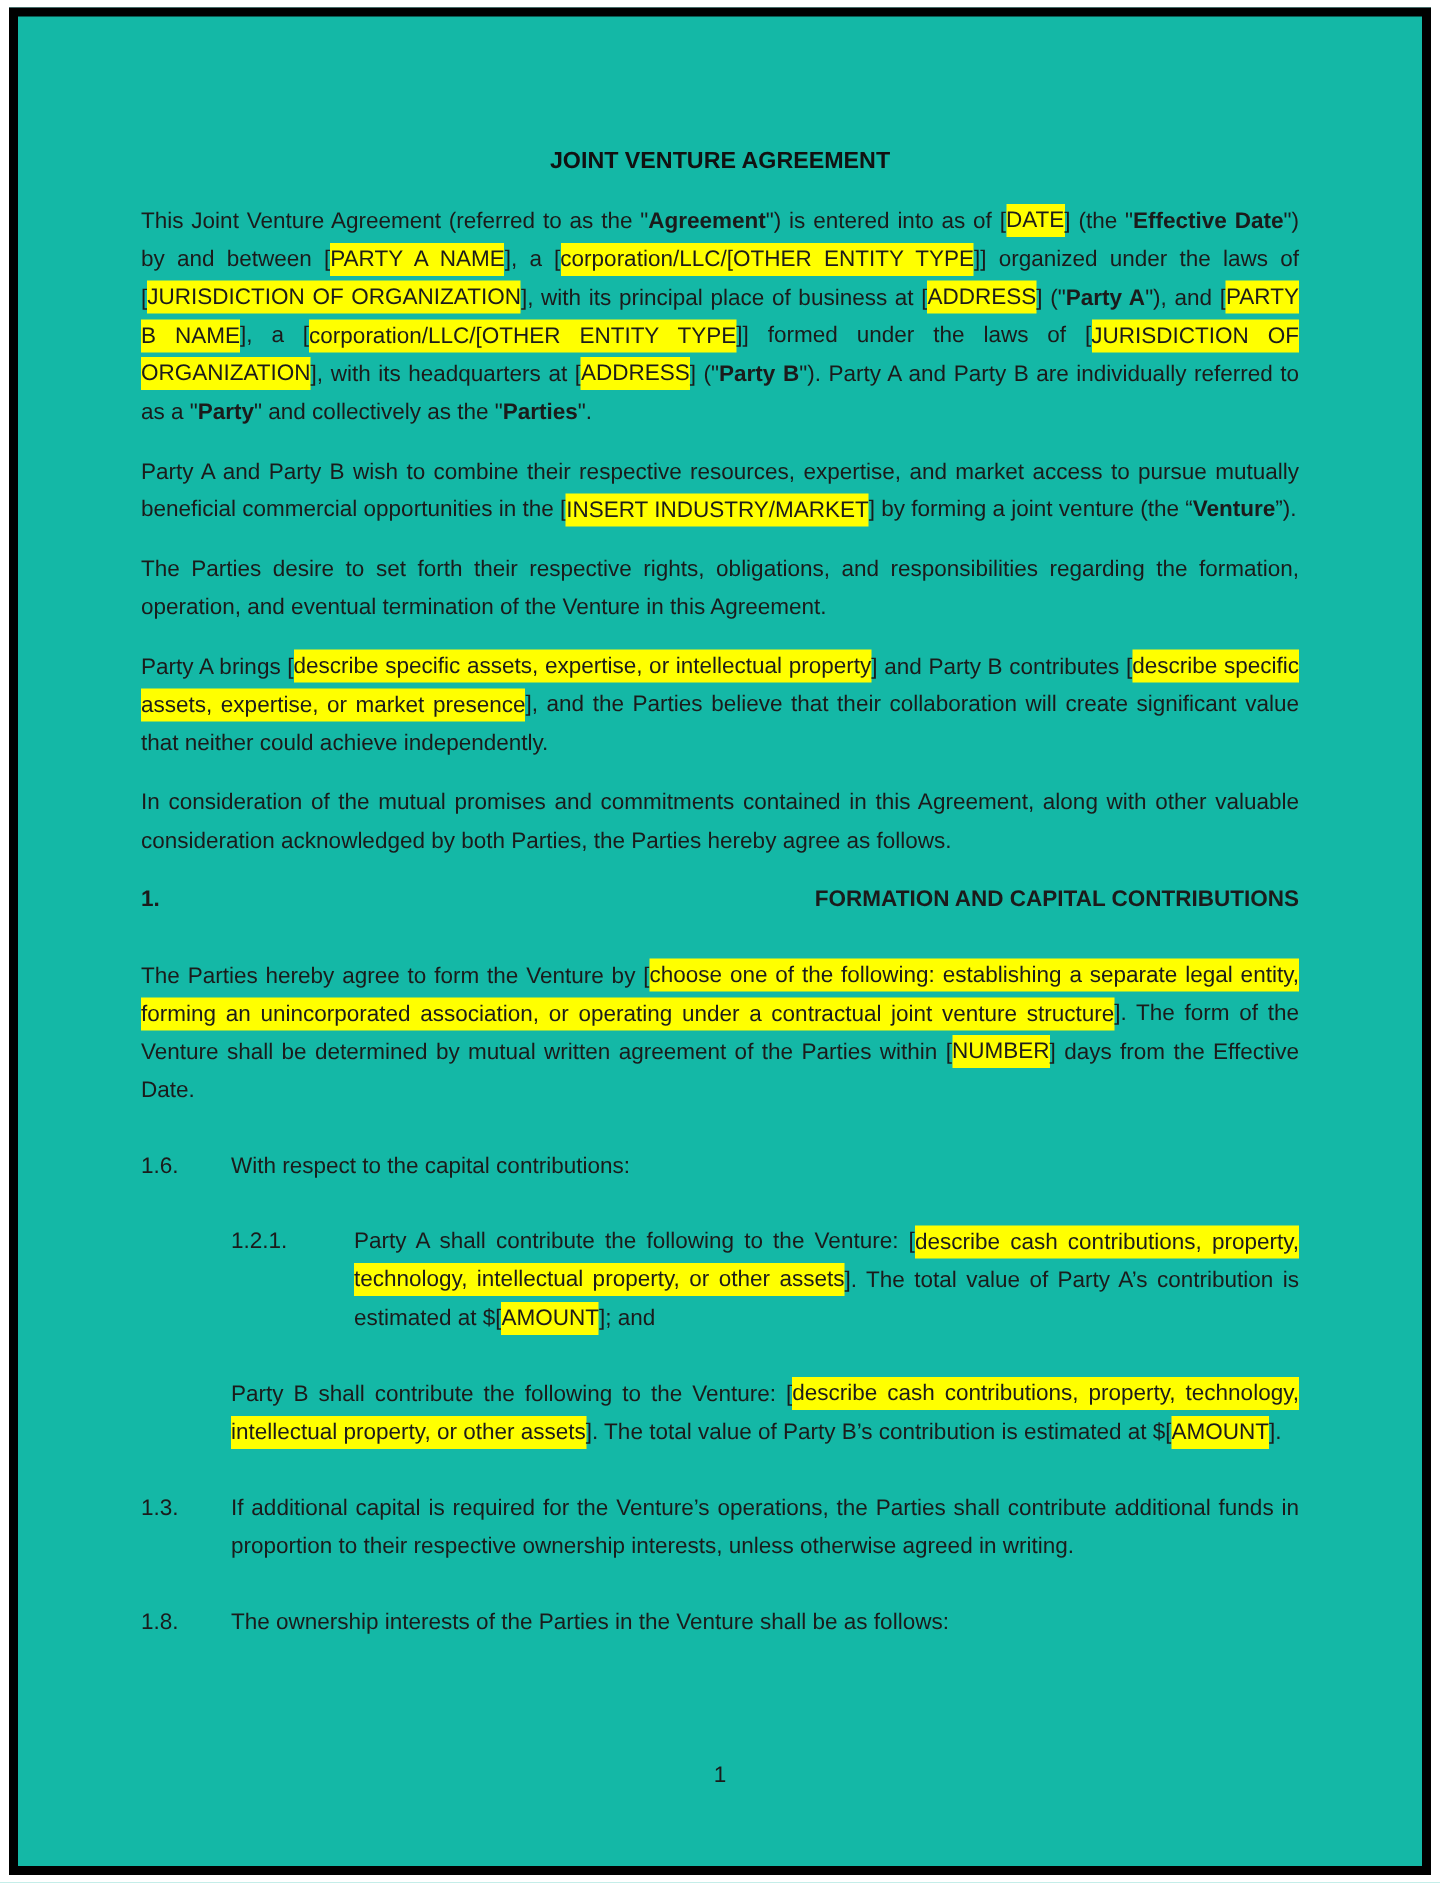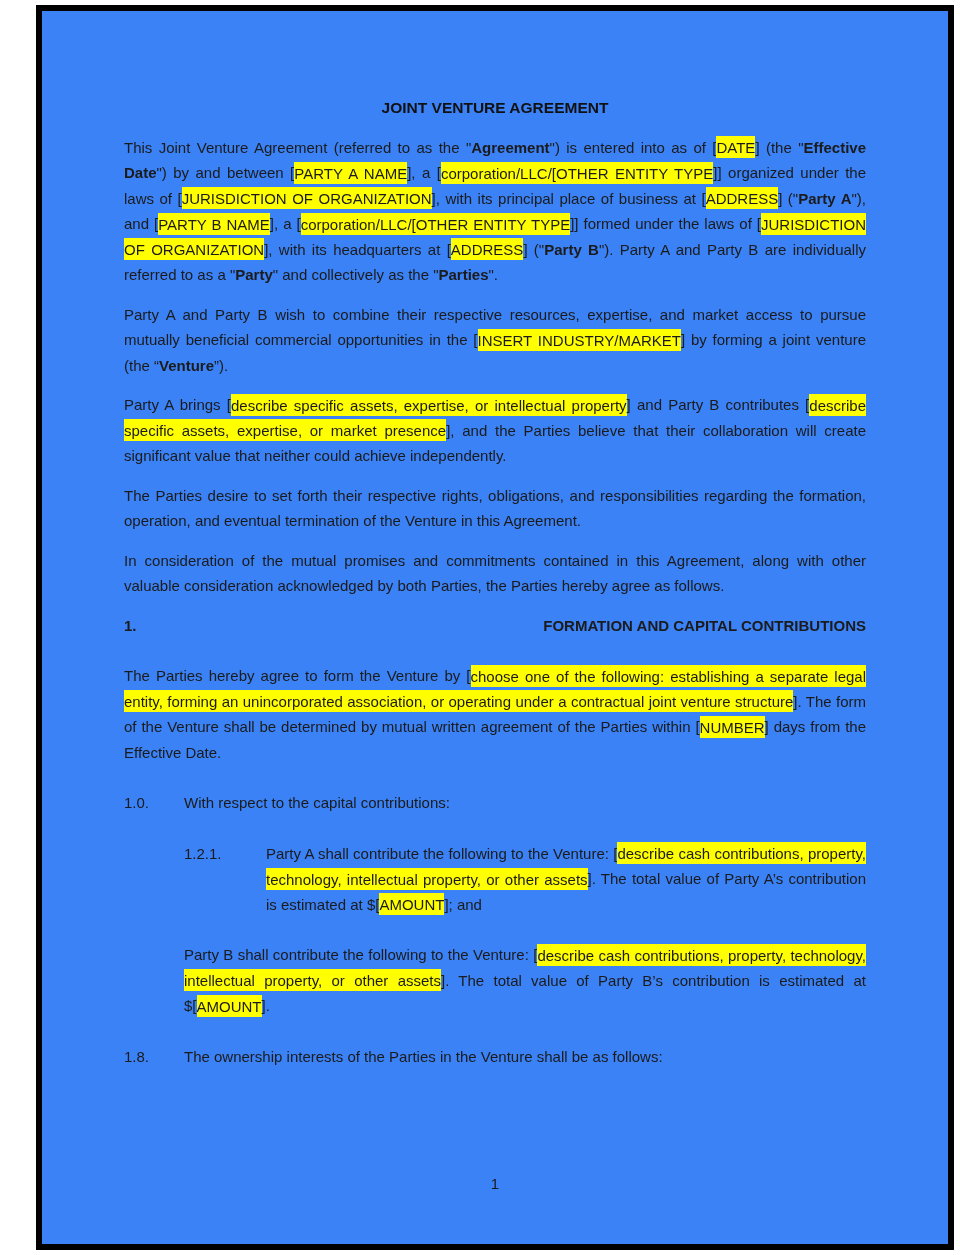--- a/index.html
+++ b/index.html
@@ -7,22 +7,21 @@
     margin: 0; padding: 0;
     width: 960px; height: 1255px;
     background: #ffffff;
     font-family: "Liberation Sans", sans-serif;
     overflow: hidden;
   }
   .page-frame {
     position: absolute;
     left: 6px; top: 5px; right: 6px; bottom: 5px;
     border: 6px solid #000000;
-    background: #3b82f6;
-    margin-left: 30px;
+    background: #14b8a6;
   }
   .doc-content {
     position: absolute;
     left: 0; top: 0; right: 0; bottom: 0;
     padding: 84px 82px 0 82px;
     color: #1b1b1b;
     font-size: 15px;
     line-height: 25.5px;
   }
   .doc-title {
@@ -65,40 +64,44 @@
 </style>
 </head>
 <body>
 
 <div class="page-frame">
   <div class="doc-content">
     <div class="doc-title">JOINT VENTURE AGREEMENT</div>
     <div id="doc-blocks">
         <p class="para"><span>This Joint Venture Agreement (referred to as the "</span><span><b>Agreement</b></span><span>") is entered into as of [</span><mark class="hl">DATE</mark><span>] (the "</span><span><b>Effective Date</b></span><span>") by and between [</span><mark class="hl">PARTY A NAME</mark><span>], a [</span><mark class="hl">corporation/LLC/[OTHER ENTITY TYPE</mark><span>]] organized under the laws of [</span><mark class="hl">JURISDICTION OF ORGANIZATION</mark><span>], with its principal place of business at [</span><mark class="hl">ADDRESS</mark><span>] ("</span><span><b>Party A</b></span><span>"), and [</span><mark class="hl">PARTY B NAME</mark><span>], a [</span><mark class="hl">corporation/LLC/[OTHER ENTITY TYPE</mark><span>]] formed under the laws of [</span><mark class="hl">JURISDICTION OF ORGANIZATION</mark><span>], with its headquarters at [</span><mark class="hl">ADDRESS</mark><span>] ("</span><span><b>Party B</b></span><span>"). Party A and Party B are individually referred to as a "</span><span><b>Party</b></span><span>" and collectively as the "</span><span><b>Parties</b></span><span>".</span></p>
         <p class="para"><span>Party A and Party B wish to combine their respective resources, expertise, and market access to pursue mutually beneficial commercial opportunities in the [</span><mark class="hl">INSERT INDUSTRY/MARKET</mark><span>] by forming a joint venture (the “</span><span><b>Venture</b></span><span>”).</span></p>
+        <p class="para"><span>The Parties desire to set forth their respective rights, obligations, and responsibilities regarding the formation, operation, and eventual termination of the Venture in this Agreement.</span></p>
         <p class="para"><span>Party A brings [</span><mark class="hl">describe specific assets, expertise, or intellectual property</mark><span>] and Party B contributes [</span><mark class="hl">describe specific assets, expertise, or market presence</mark><span>], and the Parties believe that their collaboration will create significant value that neither could achieve independently.</span></p>
-        <p class="para"><span>The Parties desire to set forth their respective rights, obligations, and responsibilities regarding the formation, operation, and eventual termination of the Venture in this Agreement.</span></p>
         <p class="para"><span>In consideration of the mutual promises and commitments contained in this Agreement, along with other valuable consideration acknowledged by both Parties, the Parties hereby agree as follows.</span></p>
         <div class="clause level1 heading-row">
           <span class="num">1.</span>
           <div class="text"><span><b>FORMATION AND CAPITAL CONTRIBUTIONS</b></span></div>
         </div>
         <div class="clause level1">
           <div class="text"><span>The Parties hereby agree to form the Venture by [</span><mark class="hl">choose one of the following: establishing a separate legal entity, forming an unincorporated association, or operating under a contractual joint venture structure</mark><span>]. The form of the Venture shall be determined by mutual written agreement of the Parties within [</span><mark class="hl">NUMBER</mark><span>] days from the Effective Date.</span></div>
         </div>
         <div class="clause level1">
-          <span class="num">1.0.</span>
+          <span class="num">1.6.</span>
           <div class="text"><span>With respect to the capital contributions:</span></div>
         </div>
         <div class="clause level2">
           <span class="num">1.2.1.</span>
           <div class="text"><span>Party A shall contribute the following to the Venture: [</span><mark class="hl">describe cash contributions, property, technology, intellectual property, or other assets</mark><span>]. The total value of Party A’s contribution is estimated at $[</span><mark class="hl">AMOUNT</mark><span>]; and</span></div>
         </div>
         <div class="clause level2">
           <div class="text"><span>Party B shall contribute the following to the Venture: [</span><mark class="hl">describe cash contributions, property, technology, intellectual property, or other assets</mark><span>]. The total value of Party B’s contribution is estimated at $[</span><mark class="hl">AMOUNT</mark><span>].</span></div>
+        </div>
+        <div class="clause level1">
+          <span class="num">1.3.</span>
+          <div class="text"><span>If additional capital is required for the Venture’s operations, the Parties shall contribute additional funds in proportion to their respective ownership interests, unless otherwise agreed in writing.</span></div>
         </div>
         <div class="clause level1">
           <span class="num">1.8.</span>
           <div class="text"><span>The ownership interests of the Parties in the Venture shall be as follows:</span></div>
         </div>
       </div>
   </div>
   <div class="page-number">1</div>
 </div>
 

